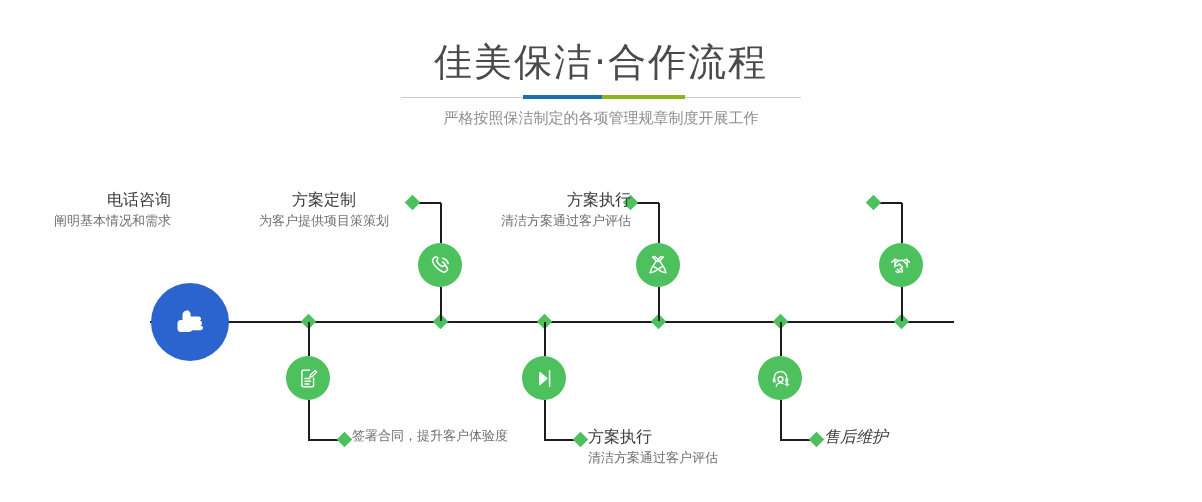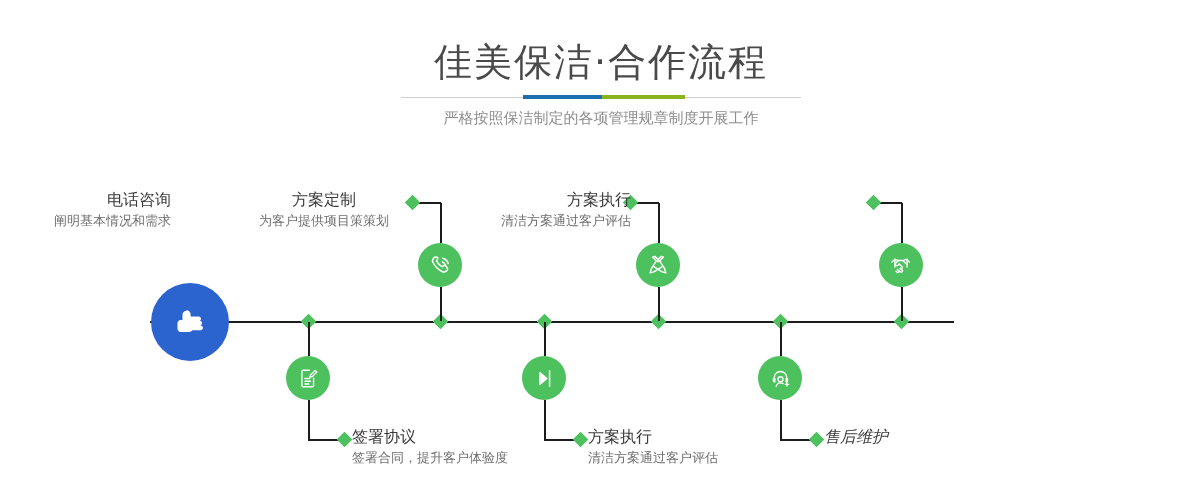--- a/index.html
+++ b/index.html
@@ -264,21 +264,20 @@
       <svg width="25" height="25" viewBox="0 0 32 32" fill="none" stroke="#ffffff" stroke-width="1.8" stroke-linecap="round" stroke-linejoin="round">
         <path d="M22.5 15.5v9.5a1.5 1.5 0 0 1 -1.5 1.5h-12a1.5 1.5 0 0 1 -1.5 -1.5v-18a1.5 1.5 0 0 1 1.5 -1.5h8"></path>
         <path d="M11.5 16h6"></path>
         <path d="M11.5 19.5h7"></path>
         <path d="M11.5 23h5"></path>
         <path d="M18.6 11.4l5.8 -5.8 2.2 2.2 -5.8 5.8 -2.9 .7z"></path>
       </svg>
     </span>
   </div>
   <div class="label-block bottom" style="left:352px; top:426px;">
-    <div class="l-title">签署协议</div>
     <div class="l-desc">签署合同，提升客户体验度</div>
   </div>
 
   <div class="diamond" style="left:539px; top:316px;"></div>
   <div class="vline" style="left:544px; top:322px; height:34px;"></div>
   <div class="vline" style="left:544px; top:400px; height:40px;"></div>
   <div class="hline" style="left:544px; top:439px; width:33px;"></div>
   <div class="diamond" style="left:575px; top:434px;"></div>
   <div class="node-icon" style="left:522px; top:356px;">
     <span>

